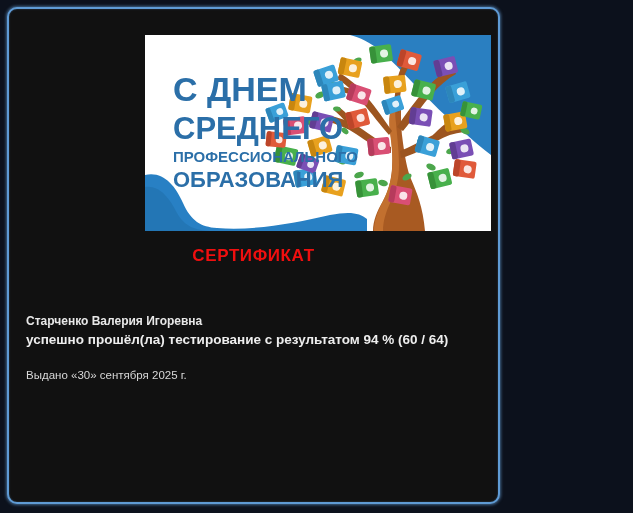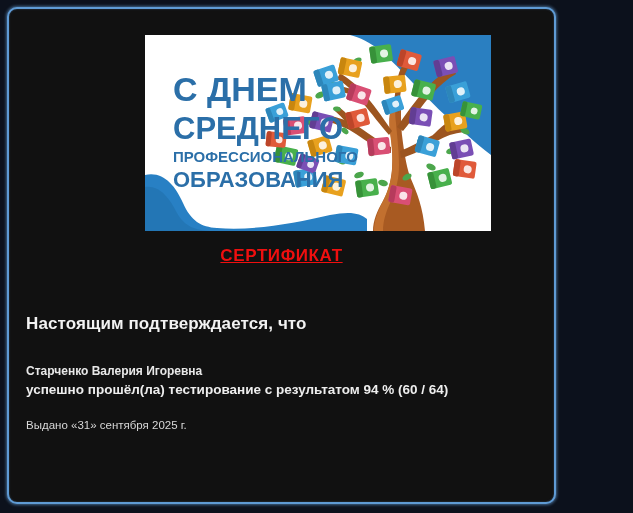--- a/index.html
+++ b/index.html
@@ -21,21 +21,21 @@
     height: 513px;
     background: #0c111c;
     box-sizing: border-box;
   }
 
   
   .cert-frame {
     position: absolute;
     left: 7px;
     top: 7px;
-    width: 549px;
+    width: 493px;
     height: 497px;
     box-sizing: border-box;
     border: 2px solid #5f9bd5;
     border-radius: 10px;
     background: #111111;
     box-shadow: 0 0 3px 1px rgba(110,170,230,0.55),
                 inset 0 0 2px 0 rgba(120,180,240,0.35);
     overflow: hidden;
   }
 
@@ -60,21 +60,20 @@
   .cert-title {
     position: absolute;
     left: 0;
     right: 0;
     top: 237px;
     text-align: center;
     color: #f00f0f;
     font-size: 17px;
     font-weight: bold;
     letter-spacing: 0.6px;
-    text-decoration: underline;
   }
 
   
   .body-text {
     position: absolute;
     left: 17px;
     right: 24px;
     top: 305px;
   }
   .line-confirm {
@@ -367,24 +366,23 @@
             <text x="28" y="152" font-family="'Liberation Sans', sans-serif" font-size="22" font-weight="bold" fill="#2b6fa8">ОБРАЗОВАНИЯ</text>
           </g>
         </svg>
       </div>
     </div>
 
     <div class="cert-title">СЕРТИФИКАТ</div>
 
     <div class="body-text">
 
-      <p class="line-confirm">Настоящим подтверждается, что</p>
 
       <p class="line-name">Старченко Валерия Игоревна</p>
 
 
       <p class="line-result"><span>успешно прошёл(ла) тестирование с результатом </span><span class="score">94 % (60 / 64)</span></p>
 
-      <p class="line-issued">Выдано «31» сентября 2025 г.</p>
+      <p class="line-issued">Выдано «30» сентября 2025 г.</p>
     </div>
 
   </div>
 </div>
 
 </body></html>

